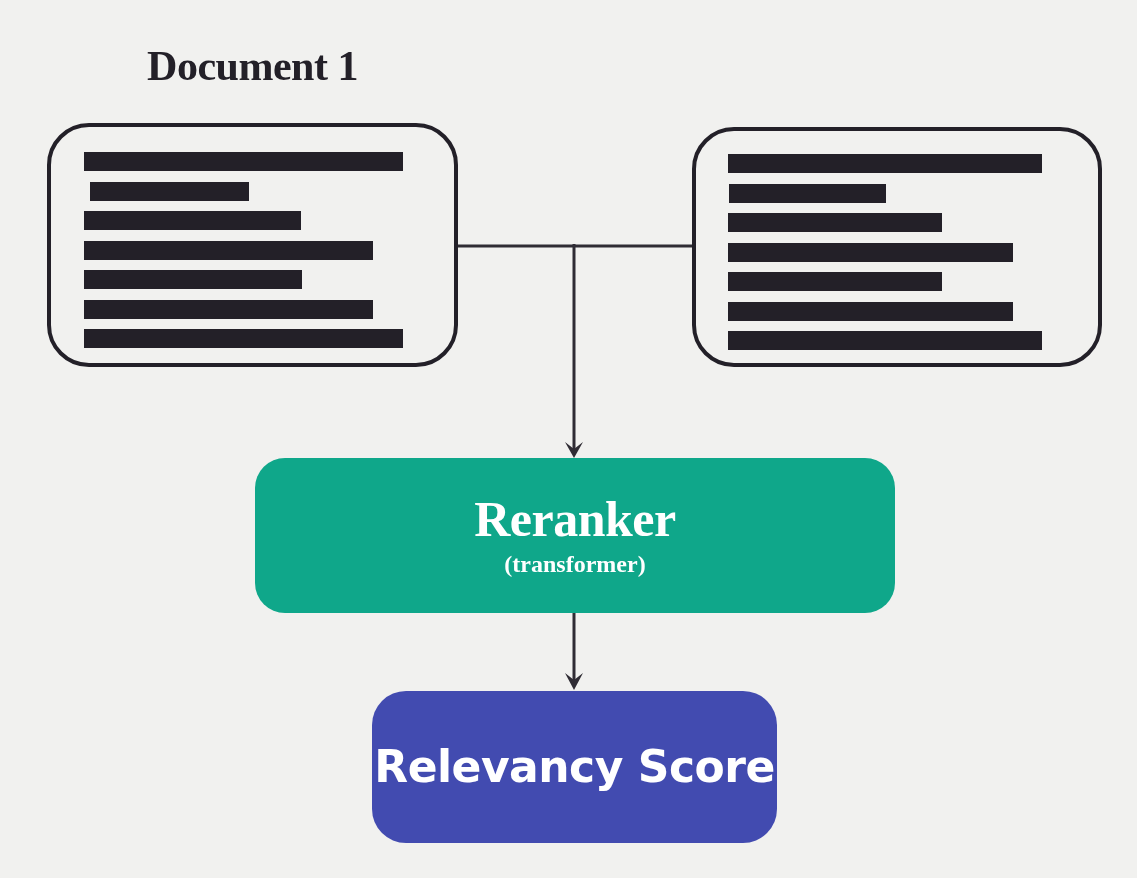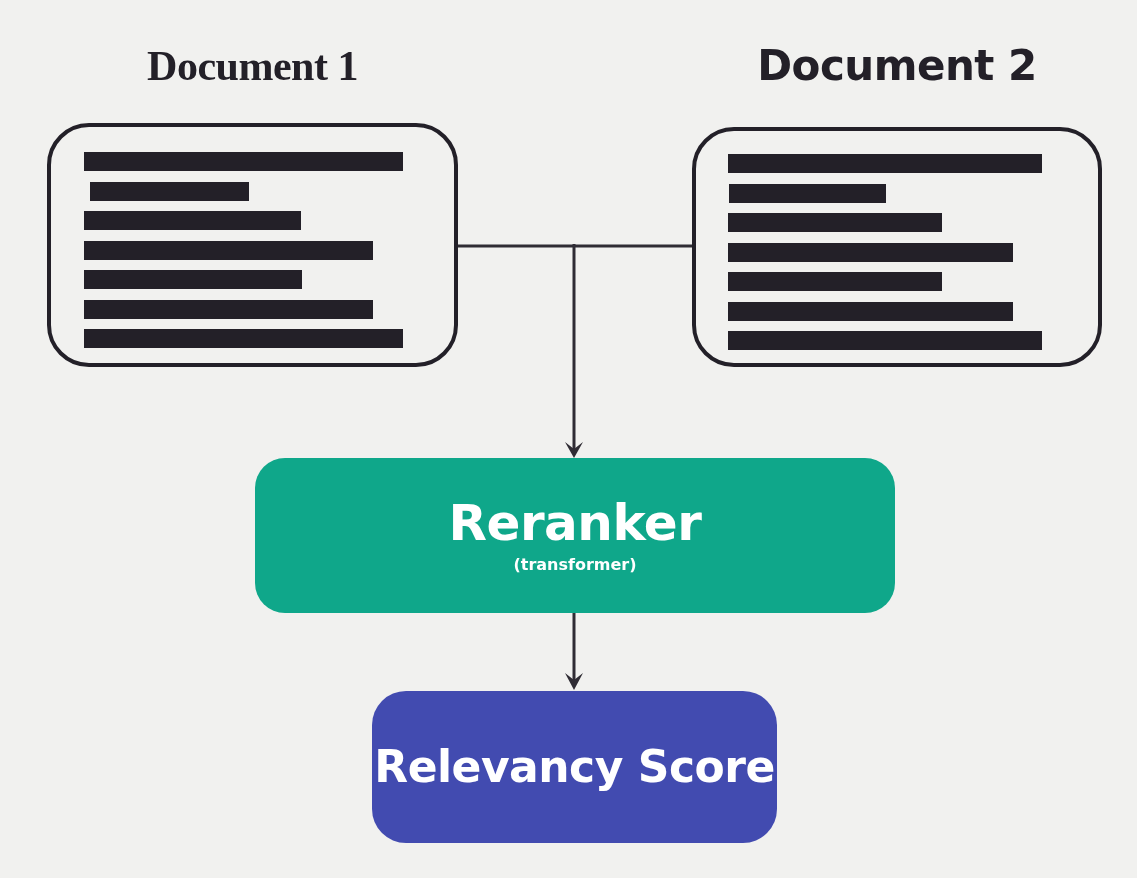--- a/index.html
+++ b/index.html
@@ -69,46 +69,46 @@
     display: flex;
     flex-direction: column;
     align-items: center;
     justify-content: center;
     color: #ffffff;
     text-align: center;
   }
   .node.reranker {
     left: 255px; top: 458px; width: 640px; height: 155px;
     border-radius: 30px;
+    font-family: Liberation Serif, serif;
   }
   .node.relevancy {
     left: 372px; top: 691px; width: 405px; height: 152px;
     border-radius: 34px;
   }
   .node-title {
     font-size: 50px;
     font-weight: 800;
     letter-spacing: -0.5px;
     line-height: 1.05;
   }
   .node-subtitle {
-    font-size: 16px;
+    font-size: 24px;
     font-weight: 800;
     margin-top: 5px;
   }
   .node.relevancy .node-title { font-size: 44px; }
 </style>
 </head>
 <body>
 
 <div class="canvas" style="--bg: #f1f1ef; --ink: #232028; --line: #2f2c34;">
 
   <div class="doc-title t1">Document 1</div>
 
-  <div class="doc-title t2">Document 2</div>
 
   <div class="doc-card d1">
     <div class="bars">
         <div class="bar" style="width: 319px;"></div>
         <div class="bar" style="width: 159px; margin-left: 6px;"></div>
         <div class="bar" style="width: 217px;"></div>
         <div class="bar" style="width: 289px;"></div>
         <div class="bar" style="width: 218px;"></div>
         <div class="bar" style="width: 289px;"></div>
         <div class="bar" style="width: 319px;"></div>

